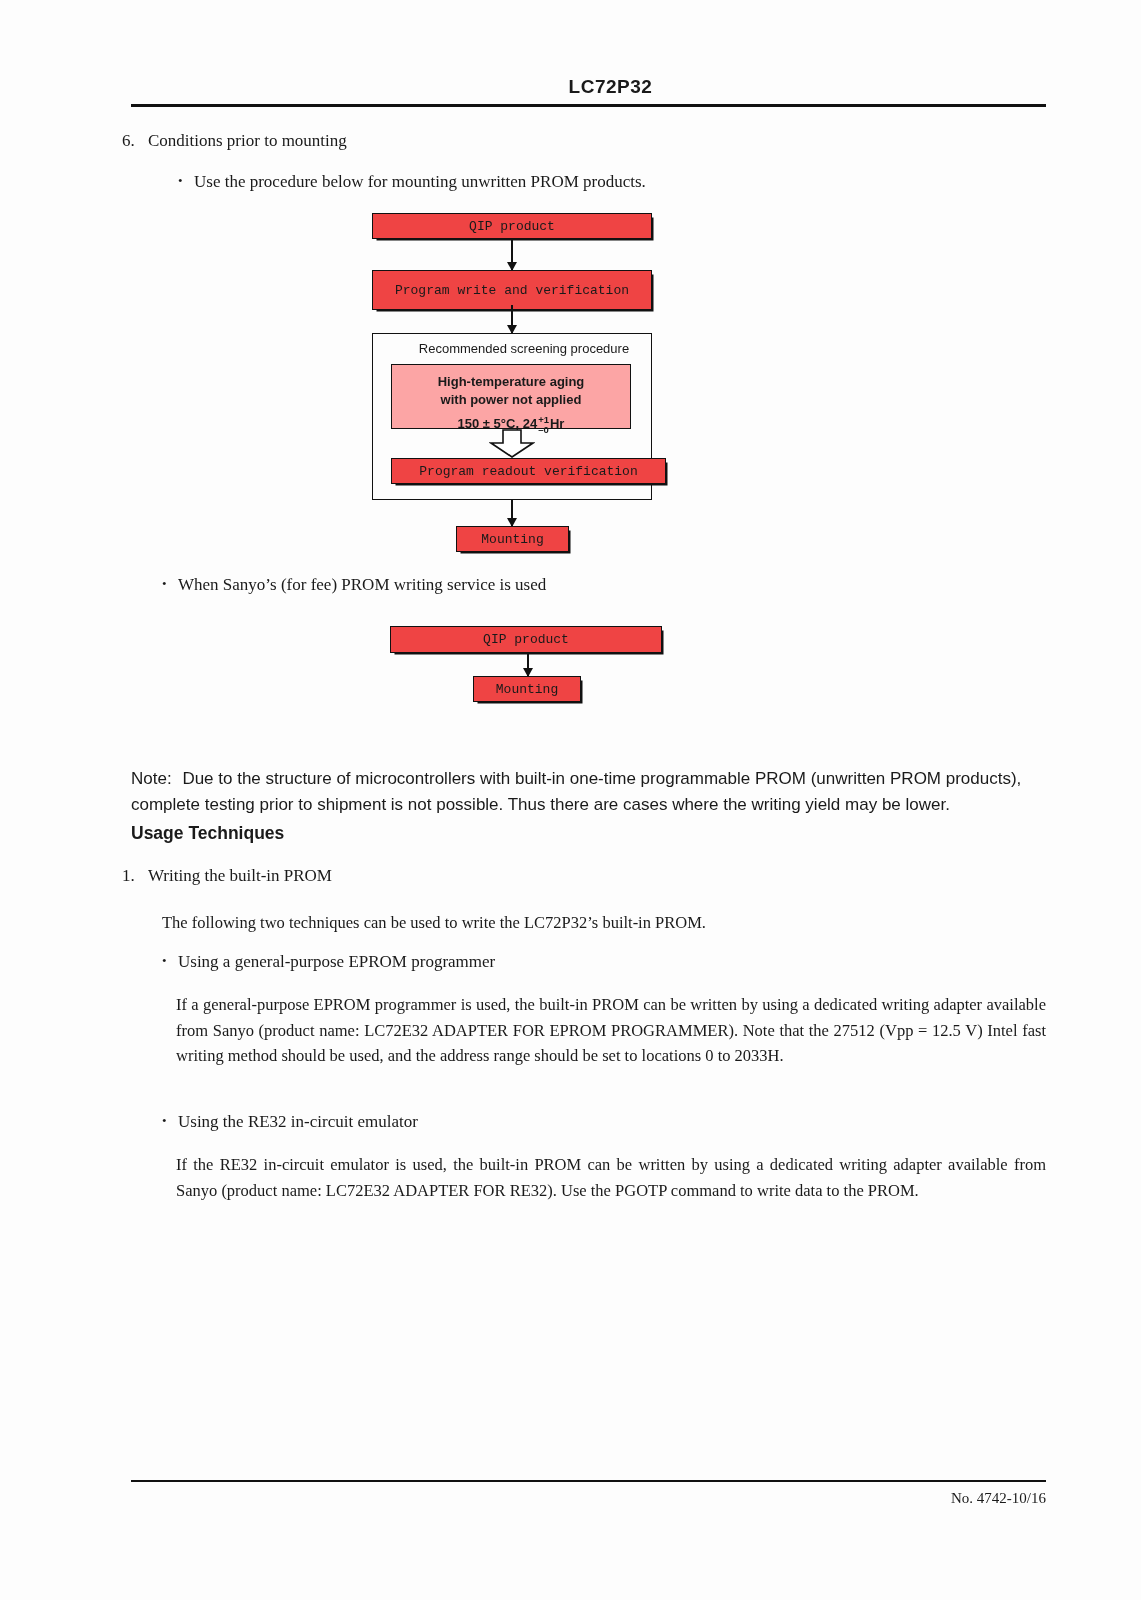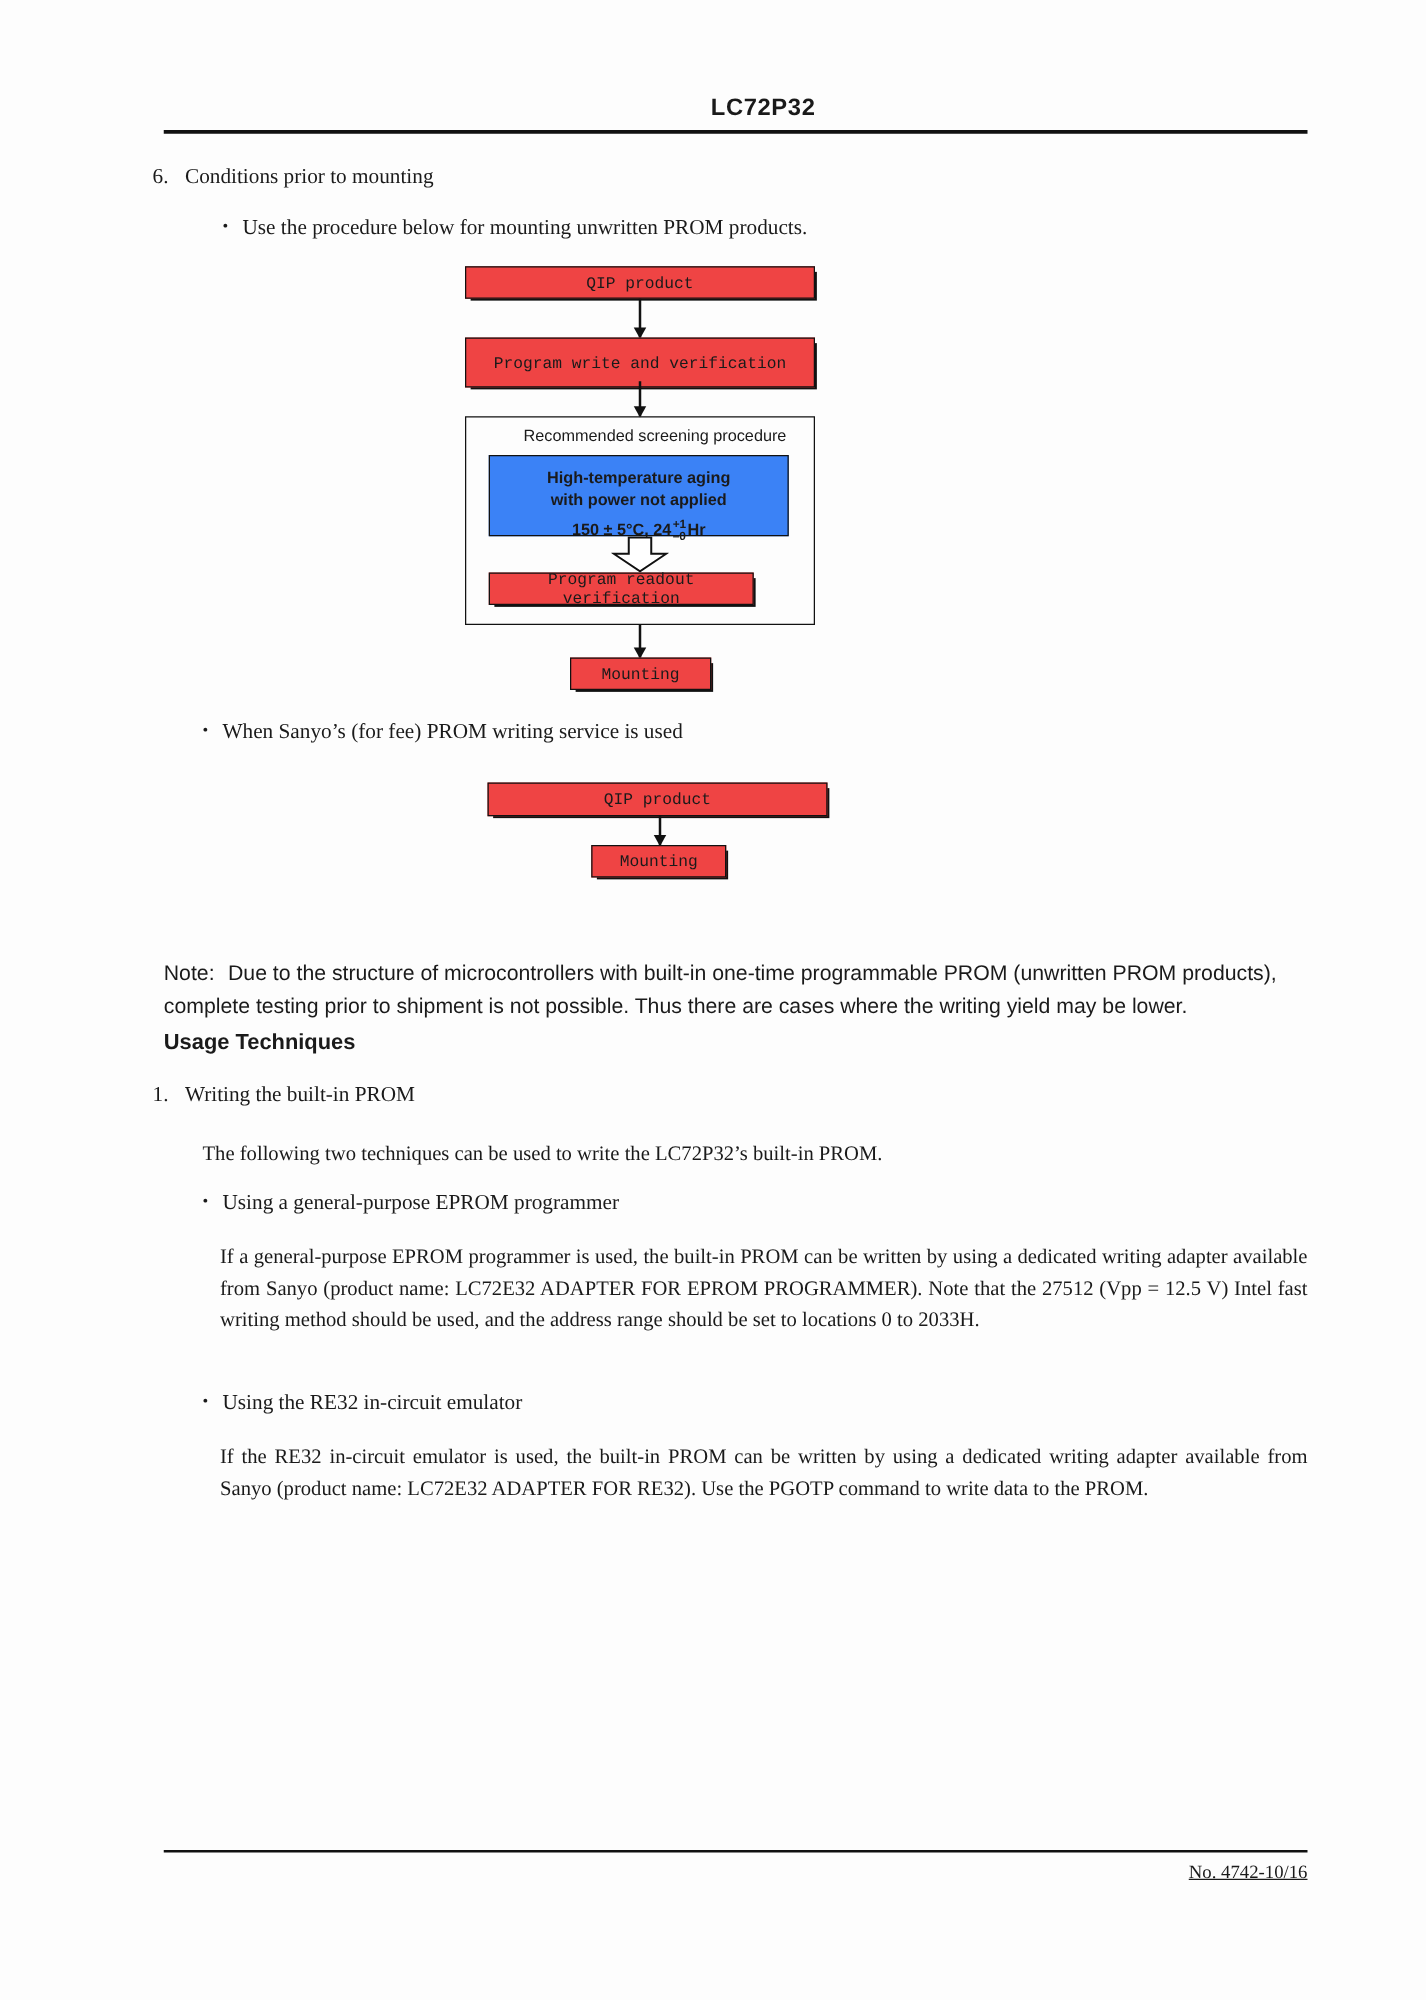--- a/index.html
+++ b/index.html
@@ -51,21 +51,20 @@
     width: 915px;
     height: 2px;
     background: #111;
   }
   .footer-code {
     position: absolute;
     right: 95px;
     top: 1490px;
     font-family: "Liberation Serif", serif;
     font-size: 15px;
-    text-decoration: underline;
   }
 
   
   .numbered-head {
     position: absolute;
     font-size: 17px;
     font-family: "Liberation Serif", serif;
   }
   .numbered-head .num {
     display: inline-block;
@@ -142,21 +141,21 @@
     position: absolute;
     left: -4.2px;
     bottom: -1px;
     border-left: 5px solid transparent;
     border-right: 5px solid transparent;
     border-top: 9px solid #111;
   }
   .aging-box {
     position: absolute;
     border: 1.5px solid #111;
-    background: #3b82f6;
+    background: #fca5a5;
     box-sizing: border-box;
     font-family: "Liberation Sans", sans-serif;
     font-size: 13px;
     font-weight: bold;
     text-align: center;
     line-height: 1.35;
     padding-top: 8px;
   }
   .aging-line3 {
     margin-top: 7px;
@@ -212,21 +211,21 @@
         <span>150 ± 5°C, 24</span><span class="sup-sub"><span style="display:block">+1</span><span style="display:block">–0</span></span><span>Hr</span>
       </div>
     </div>
 
     <div class="block-arrow" style="left:489px; top:429px;">
       <svg width="46" height="30" viewBox="0 0 46 30">
         <polygon points="14,1 32,1 32,14 44,14 23,28 2,14 14,14" fill="#ffffff" stroke="#111111" stroke-width="1.6"></polygon>
       </svg>
     </div>
 
-    <div class="fc-box shadow" style="left:391px; top:458px; width:212px; height:26px;">
+    <div class="fc-box shadow" style="left:391px; top:458px; width:275px; height:26px;">
       <span>Program readout verification</span>
     </div>
 
     <div class="v-arrow" style="left:511px; top:500px; height:26px;"></div>
 
     <div class="fc-box shadow" style="left:456px; top:526px; width:113px; height:26px;">
       <span>Mounting</span>
     </div>
   </div>
 

